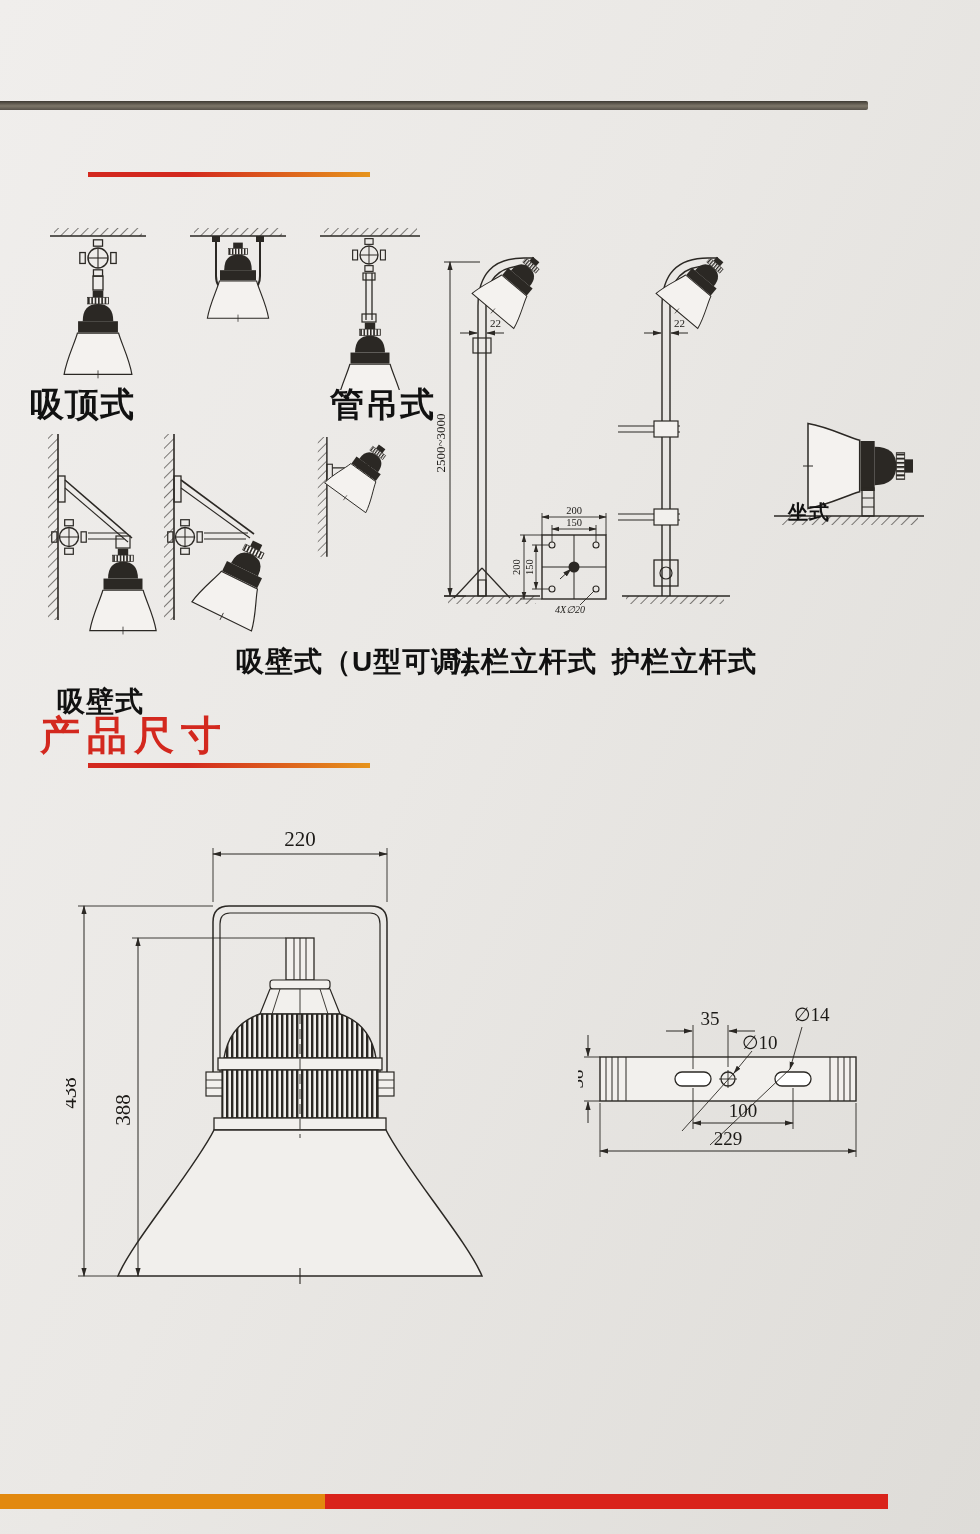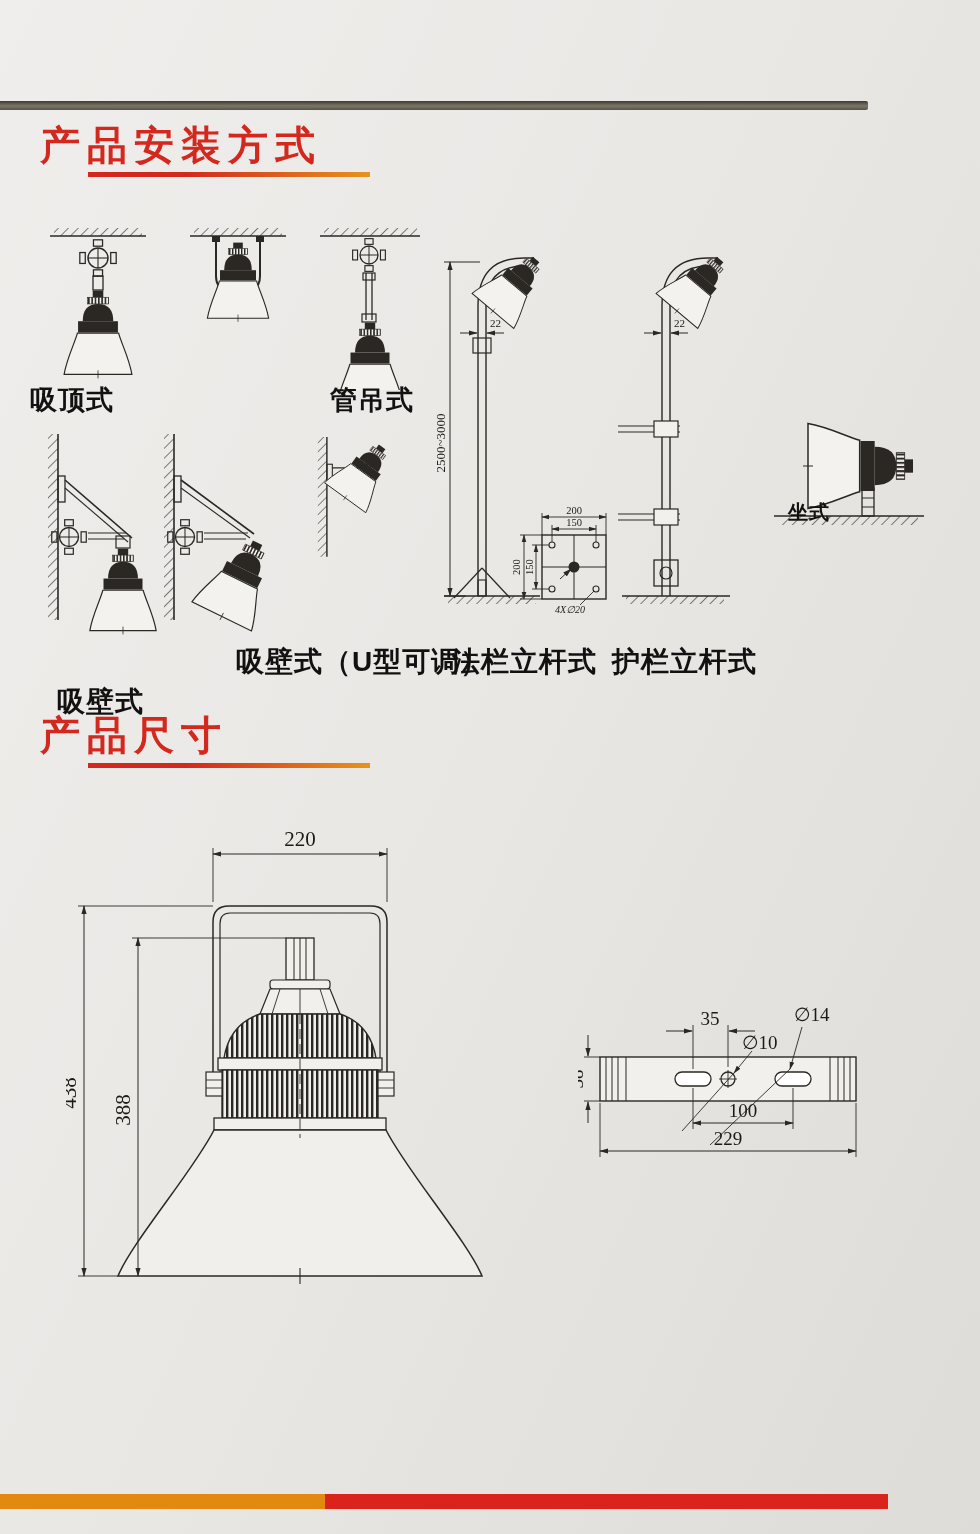--- a/index.html
+++ b/index.html
@@ -17,21 +17,21 @@
     position:absolute;left:40px;color:#d3281e;font-size:40px;font-weight:bold;
     letter-spacing:7px;line-height:1;margin:0;
   }
   .title-underline{
     position:absolute;height:5px;
     background:linear-gradient(90deg,#d3281e 0%,#d3281e 35%,#e6941c 100%);
   }
   .diagram{position:absolute;}
   .diagram svg{display:block;width:100%;height:100%;}
   .fig-label{
-    position:absolute;color:#111;font-weight:bold;font-size:27px;
+    position:absolute;color:#111;font-weight:bold;font-size:34px;
     letter-spacing:1px;white-space:nowrap;line-height:1.2;
   }
   .dim-text{font-family:"Liberation Serif", serif;fill:#1c1a17;}
   .footer-bar{position:absolute;top:1494px;height:15px;}
   .footer-bar.orange{left:0;width:325px;background:#e2890f;}
   .footer-bar.red{left:325px;width:563px;background:#d9231b;}
 </style>
 </head>
 <body>
 
@@ -64,21 +64,20 @@
         <rect x="17" y="35" width="10" height="7" fill="none" stroke="#2b2824" stroke-width="1.4"></rect>
         <circle cx="22" cy="22" r="11" fill="none" stroke="#2b2824" stroke-width="1.6"></circle>
         <line x1="11" y1="22" x2="33" y2="22" stroke="#2b2824" stroke-width="1.2"></line>
         <line x1="22" y1="11" x2="22" y2="33" stroke="#2b2824" stroke-width="1.2"></line>
       </symbol>
     </defs>
   </svg>
 
   <div class="top-bar"></div>
 
-  <h1 class="section-title" style="top:125px;">产品安装方式</h1>
   <div class="title-underline" style="left:88px;top:172px;width:282px;"></div>
 
   <div class="diagram" style="left:48px;top:228px;width:100px;height:158px;">
     <svg viewBox="0 0 100 158">
       <rect x="6" y="0" width="88" height="8" fill="url(#hatch)"></rect>
       <line x1="2" y1="8" x2="98" y2="8" stroke="#2b2824" stroke-width="1.6"></line>
       <use href="#jbox" x="30" y="10" width="40" height="40"></use>
       <rect x="45" y="48" width="10" height="14" fill="none" stroke="#2b2824" stroke-width="1.3"></rect>
       <use href="#lampHead" x="10" y="62" width="80" height="93"></use>
     </svg>

